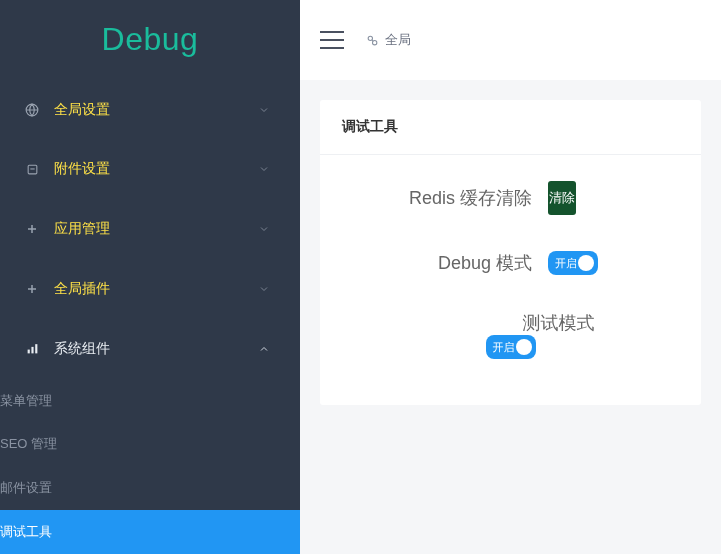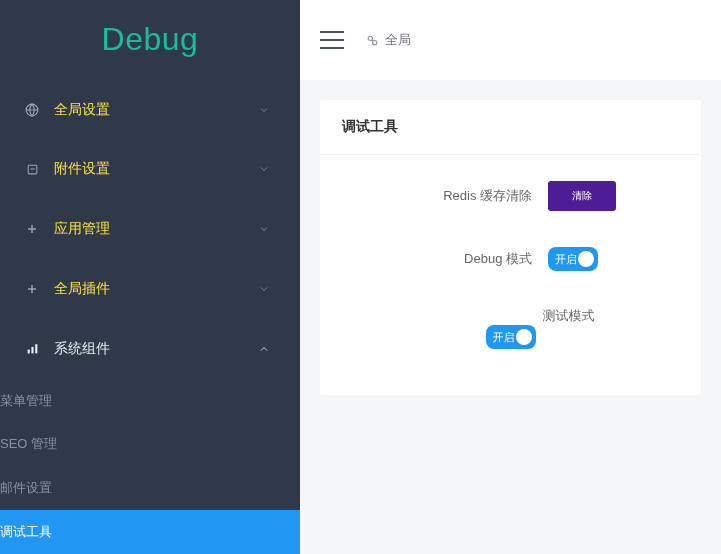--- a/index.html
+++ b/index.html
@@ -124,30 +124,30 @@
       display: flex;
       align-items: center;
       justify-content: flex-start;
       margin-bottom: 36px;
     }
     .form-row:last-child { margin-bottom: 16px; flex-direction: column; }
     .form-label {
       width: 200px;
       text-align: right;
       color: #666;
-      font-size: 13px;
+      font-size: 18px;
       padding-right: 16px;
     }
     .control { display: flex; align-items: center; }
     .btn-primary {
-      background: #4c1d95;
+      background: #14532d;
       color: #fff;
       border: none;
-      padding: 8px 24px;
-      font-size: 10px;
+      padding: 8px 1px;
+      font-size: 13px;
       border-radius: 3px;
       cursor: pointer;
     }
     .toggle {
       width: 50px;
       height: 24px;
       border-radius: 8px;
       background: #2196f3;
       position: relative;
       cursor: pointer;

